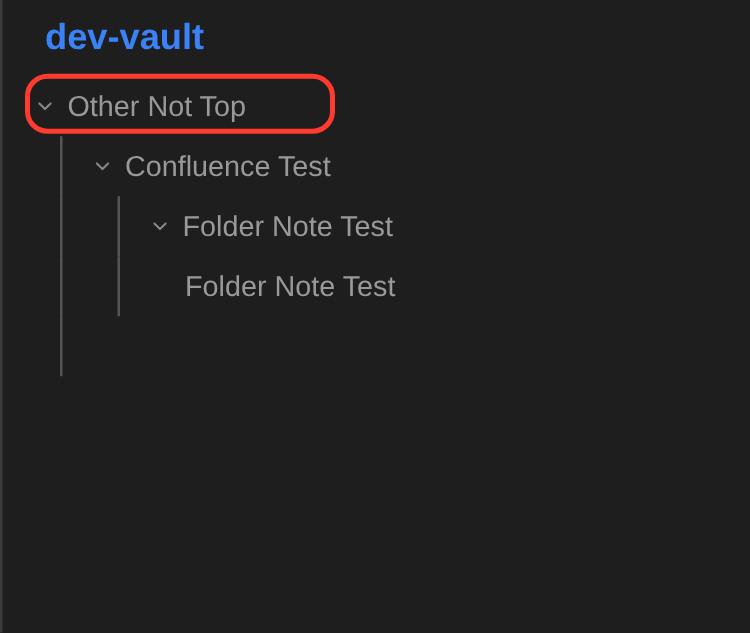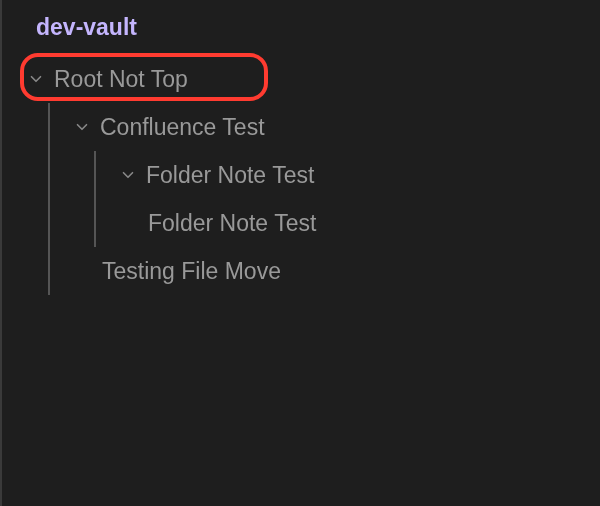--- a/index.html
+++ b/index.html
@@ -6,23 +6,23 @@
   body {
     background: #1e1e1e;
     font-family: -apple-system, BlinkMacSystemFont, "Segoe UI", sans-serif;
     width: 600px;
     height: 506px;
     overflow: hidden;
     color: #cccccc;
     border-left: 2px solid #3a3a3a;
   }
   .vault-title {
-    font-size: 23px;
+    font-size: 29px;
     font-weight: 600;
-    color: #c4b5fd;
+    color: #3b82f6;
     padding: 14px 0 14px 34px;
   }
   .tree {
     padding: 0 0 0 12px;
   }
   .row {
     display: flex;
     align-items: center;
     height: 48px;
     font-size: 23px;
@@ -70,21 +70,21 @@
 <div class="tree">
 
   <div class="row highlight">
     <div class="highlight-ring"></div>
     <span class="pad" style="width:10px"></span>
     <span class="chev">
       <svg viewBox="0 0 24 24">
           <polyline points="6 9 12 15 18 9"></polyline>
         </svg>
     </span>
-    <span class="label">Root Not Top</span>
+    <span class="label">Other Not Top</span>
   </div>
 
 
 
   <div class="row">
     <span class="pad" style="width:34px"></span>
     <span class="indent-guide"></span>
     <span class="pad" style="width:20px"></span>
     <span class="chev">
       <svg viewBox="0 0 24 24">
@@ -114,17 +114,16 @@
     <span class="pad" style="width:44px"></span>
     <span class="indent-guide"></span>
     <span class="pad" style="width:52px"></span>
     <span class="label">Folder Note Test</span>
   </div>
 
   <div class="row">
     <span class="pad" style="width:34px"></span>
     <span class="indent-guide"></span>
     <span class="pad" style="width:52px"></span>
-    <span class="label">Testing File Move</span>
   </div>
 
 
 </div>
 
 </body></html>

